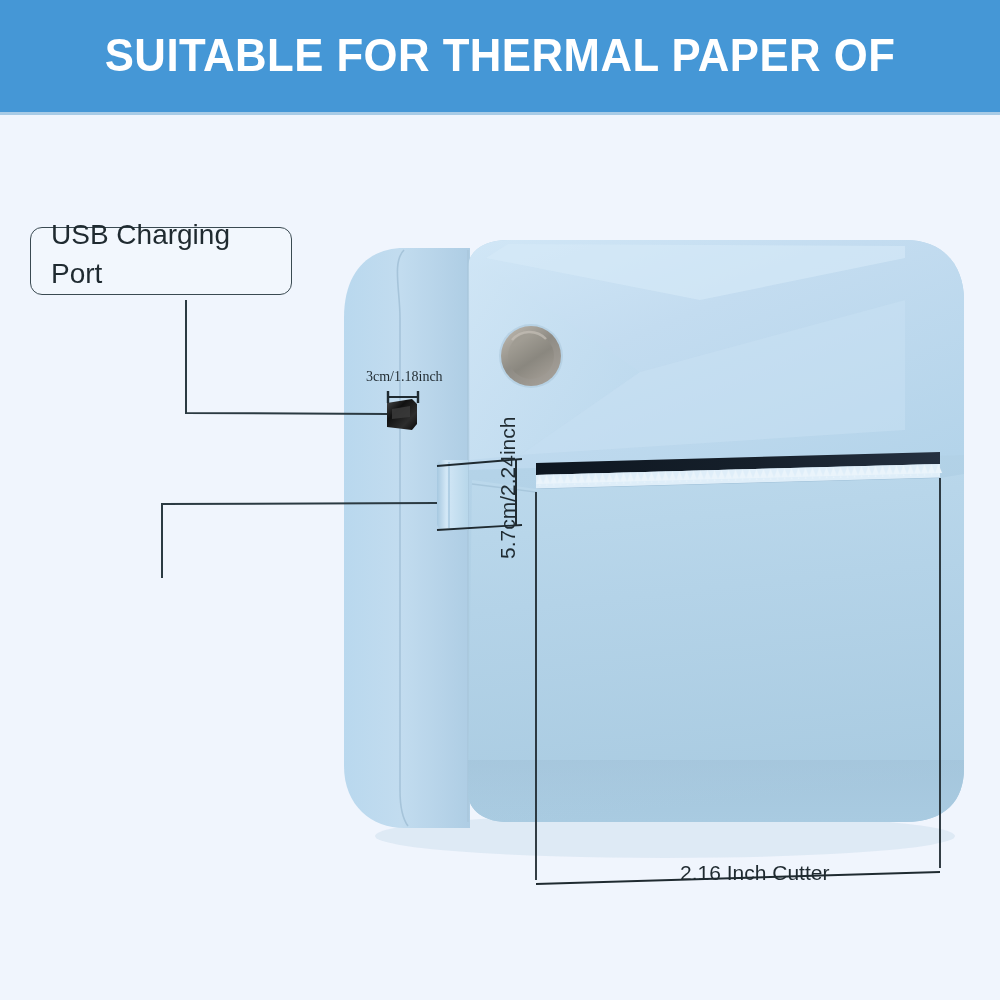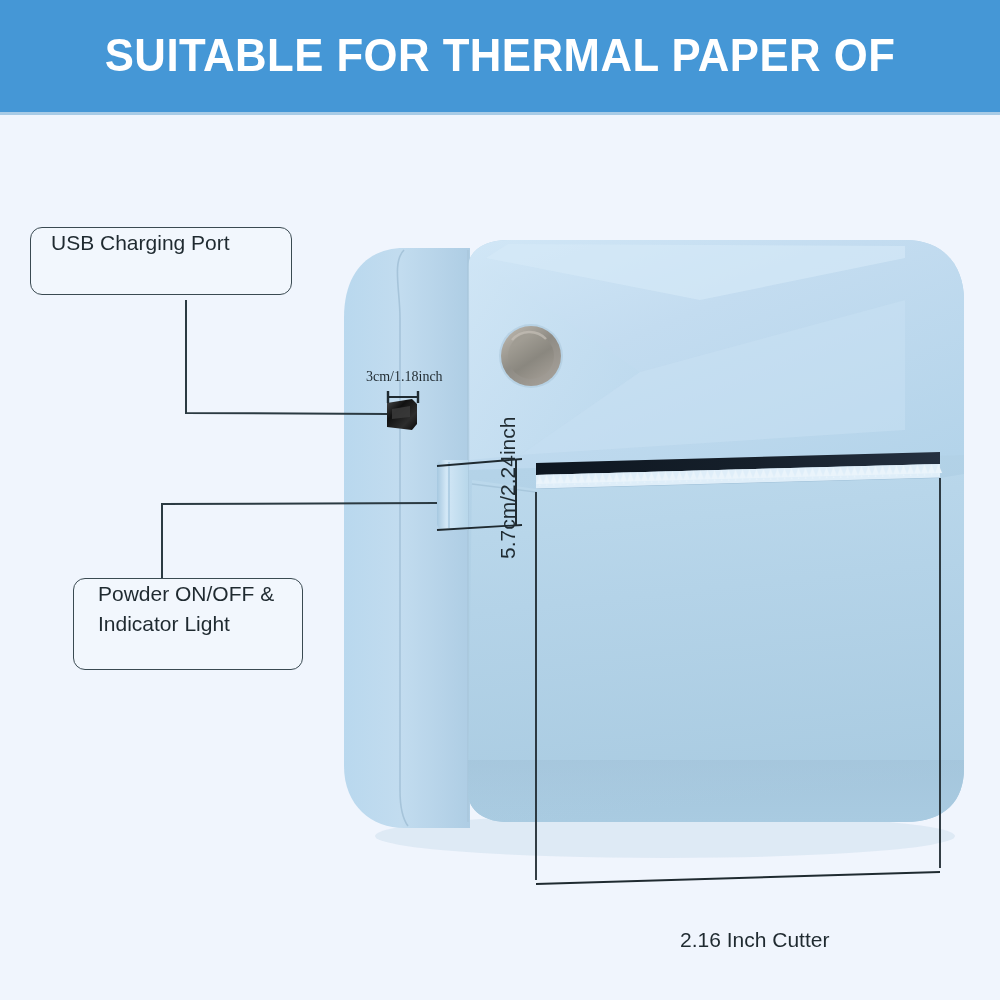--- a/index.html
+++ b/index.html
@@ -63,23 +63,23 @@
   }
 
   
   .callout {
     position: absolute;
     border: 1.6px solid #3a4a52;
     border-radius: 12px;
     background: #f2f7fd;
     box-sizing: border-box;
     display: flex;
-    align-items: flex-start;
+    align-items: flex-end;
     color: #1f2a30;
-    font-size: 21px;
+    font-size: 28px;
     line-height: 1.42;
     padding: 0 20px;
   }
   #callout-usb {
     left: 30px;
     top: 227px;
     width: 262px;
     height: 68px;
   }
   #callout-power {
@@ -107,21 +107,21 @@
   }
   #dim-height-label {
     left: 470px;
     top: 427px;
     font-size: 21px;
     transform-origin: left top;
     transform: rotate(-90deg) translate(-132px, 26px);
   }
   #dim-cutter-label {
     left: 680px;
-    top: 928px;
+    top: 861px;
     font-size: 21px;
   }
 </style>
 </head>
 <body>
 
 <div id="stage">
 
   <div id="banner">
     <div id="banner-title">SUITABLE FOR THERMAL PAPER OF</div>
@@ -263,22 +263,18 @@
       <path d="M536 492 L536 880" stroke="#1f2a30" stroke-width="1.8" fill="none"></path>
       <path d="M940 478 L940 868" stroke="#1f2a30" stroke-width="1.8" fill="none"></path>
       <path d="M536 884 L940 872" stroke="#1f2a30" stroke-width="2" fill="none"></path>
     </g>
   </svg>
 
   <div class="callout" id="callout-usb">
     <span class="callout-text">USB Charging Port</span>
   </div>
 
-  <div class="callout" id="callout-power">
-    <span class="callout-text">Powder ON/OFF  &amp;
-Indicator Light</span>
-  </div>
 
   <div class="dim-label" id="dim-usb-label">3cm/1.18inch</div>
   <div class="dim-label" id="dim-height-label">5.7cm/2.24inch</div>
   <div class="dim-label" id="dim-cutter-label">2.16 Inch Cutter</div>
 
 </div>
 
 </body></html>

